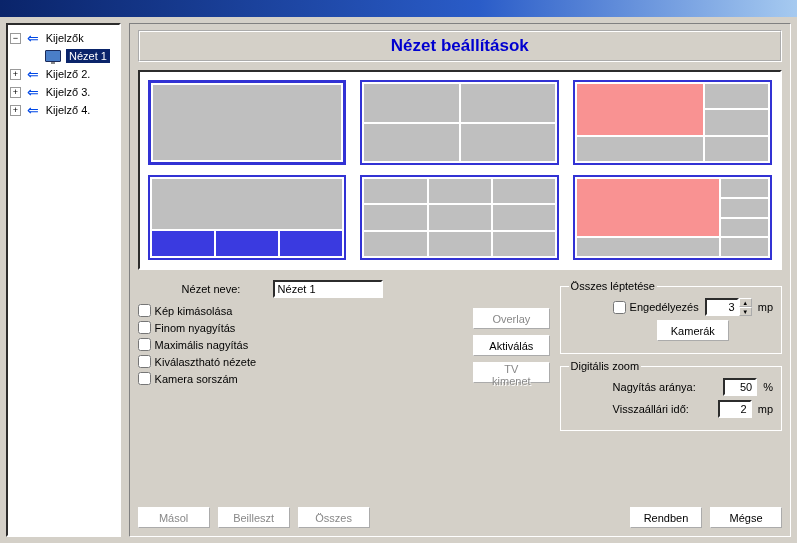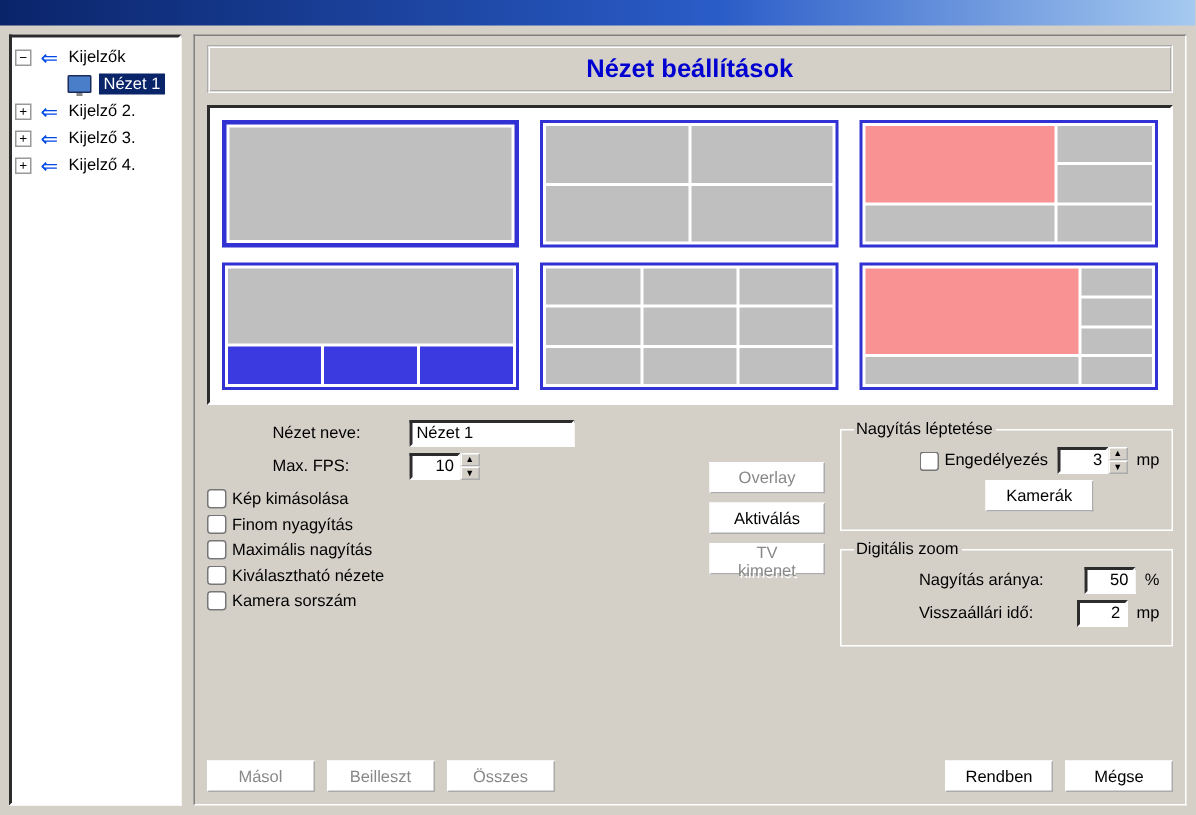--- a/index.html
+++ b/index.html
@@ -244,30 +244,20 @@
           </div>
         </div>
       </div>
 
       <div class="form-area">
         <div class="form-left">
           <div class="row">
             <label class="lbl">Nézet neve:</label>
             <input class="txt" style="width: 110px;" value="Nézet 1">
           </div>
-          <div class="row">
-            <label class="lbl">Max. FPS:</label>
-            <span class="spin">
-              <input value="10" style="">
-              <span class="btns">
-                  <span>▲</span>
-                  <span>▼</span>
-                </span>
-            </span>
-          </div>
           <div class="chk">
               <input type="checkbox" style="">
               <span>Kép kimásolása</span>
             </div>
           <div class="chk">
               <input type="checkbox" style="">
               <span>Finom nyagyítás</span>
             </div>
           <div class="chk">
               <input type="checkbox" style="">
@@ -284,21 +274,21 @@
         </div>
 
         <div class="mid-buttons">
           <button class="btn" disabled="">Overlay</button>
           <button class="btn">Aktiválás</button>
           <button class="btn" disabled="">TV kimenet</button>
         </div>
 
         <div class="right-col">
           <fieldset class="grp">
-            <legend>Nagyítás léptetése</legend>
+            <legend>Összes léptetése</legend>
             <div class="row">
               <label class="chk">
                   <input type="checkbox" style="">
                   <span>Engedélyezés</span>
                 </label>
               <span class="spin">
                 <input value="3" style="">
                 <span class="btns">
                     <span>▲</span>
                     <span>▼</span>

